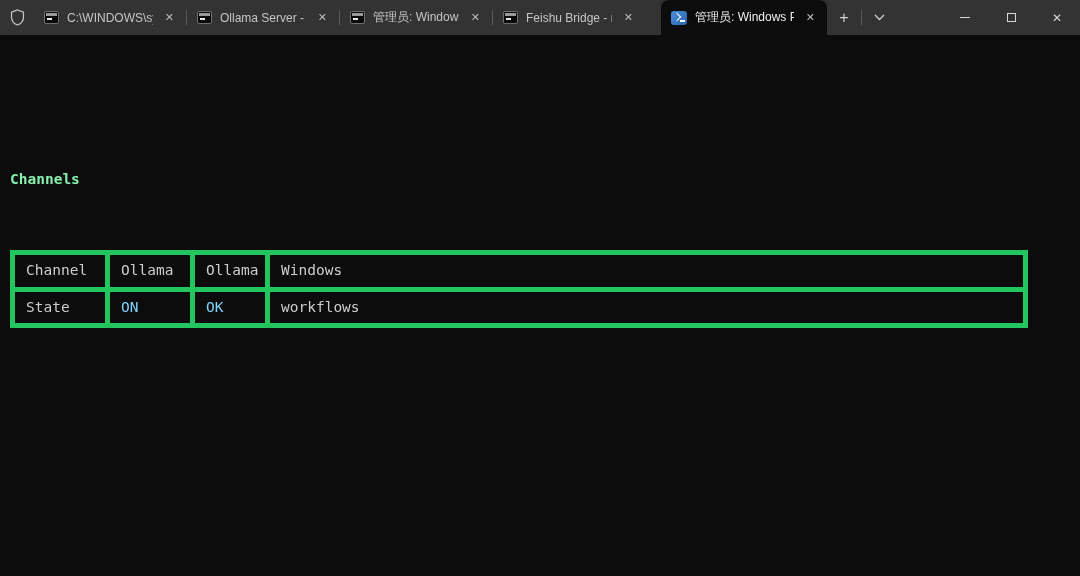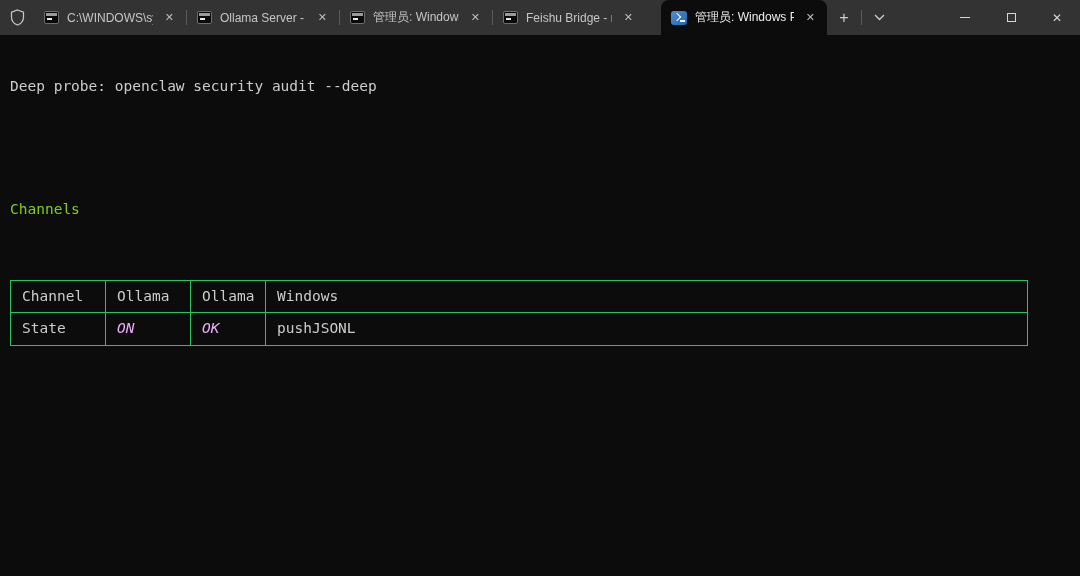--- a/index.html
+++ b/index.html
@@ -36,25 +36,25 @@
   .spacer { flex:1; }
   .winbtn { width:46px; display:flex; align-items:center; justify-content:center; color:#d6d6d6; }
   .glyph-min { width:10px; height:1px; background:#d6d6d6; display:block; }
   .glyph-max { width:9px; height:9px; border:1px solid #d6d6d6; display:block; }
   .glyph-close { font-size:12px; font-family:"DejaVu Sans", sans-serif; }
 
   
   .term { padding:8px 0 0 10px; color:#cccccc; font-size:14.5px; line-height:17.5px;
           white-space:pre; }
   .tline { height:17.5px; }
-  .heading { color:#84cc16; font-weight:normal; }
-  .green { color:#f0abfc;font-style:italic; }
+  .heading { color:#86efac; font-weight:bold;margin-top:23px; }
+  .green { color:#7dd3fc; }
 
   table { border-collapse:collapse; table-layout:fixed; }
-  table, th, td { border:1px solid #22c55e; }
+  table, th, td { border:5px solid #22c55e; }
   th, td { padding:7px 11px; font-weight:normal; text-align:left; color:#cccccc;
            font-size:14.5px; line-height:17.5px; white-space:pre; overflow:hidden; }
   .tbl-channels { width:1018px; margin:9px 0 0 0; }
 </style>
 </head>
 <body>
 
 <div class="tabbar">
   <div class="shield-wrap">
     <svg width="15" height="17" viewBox="0 0 15 17">
@@ -108,38 +108,37 @@
   <div class="winbtn">
       <span class="glyph-min"></span>
     </div>
   <div class="winbtn">
       <span class="glyph-max"></span>
     </div>
   <div class="winbtn glyph-close">✕</div>
 </div>
 
 <div class="term">
-  <div class="tline">Deep probe: openclaw security audit --deep</div>
   <div class="tline"></div>
 
   <div class="tline heading">Channels</div>
 
   <table class="tbl-channels">
     <colgroup><col style="width:95px"><col style="width:85px"><col style="width:75px"><col></colgroup>
     <tbody><tr>
       <th>Channel</th>
       <th>Ollama</th>
       <th>Ollama</th>
       <th>Windows</th>
     </tr>
     <tr>
       <td>State</td>
       <td class="green">ON</td>
       <td class="green">OK</td>
-      <td>pushJSONL</td>
+      <td>workflows</td>
     </tr>
   </tbody></table>
 
   
 
   
 
   
   
   

